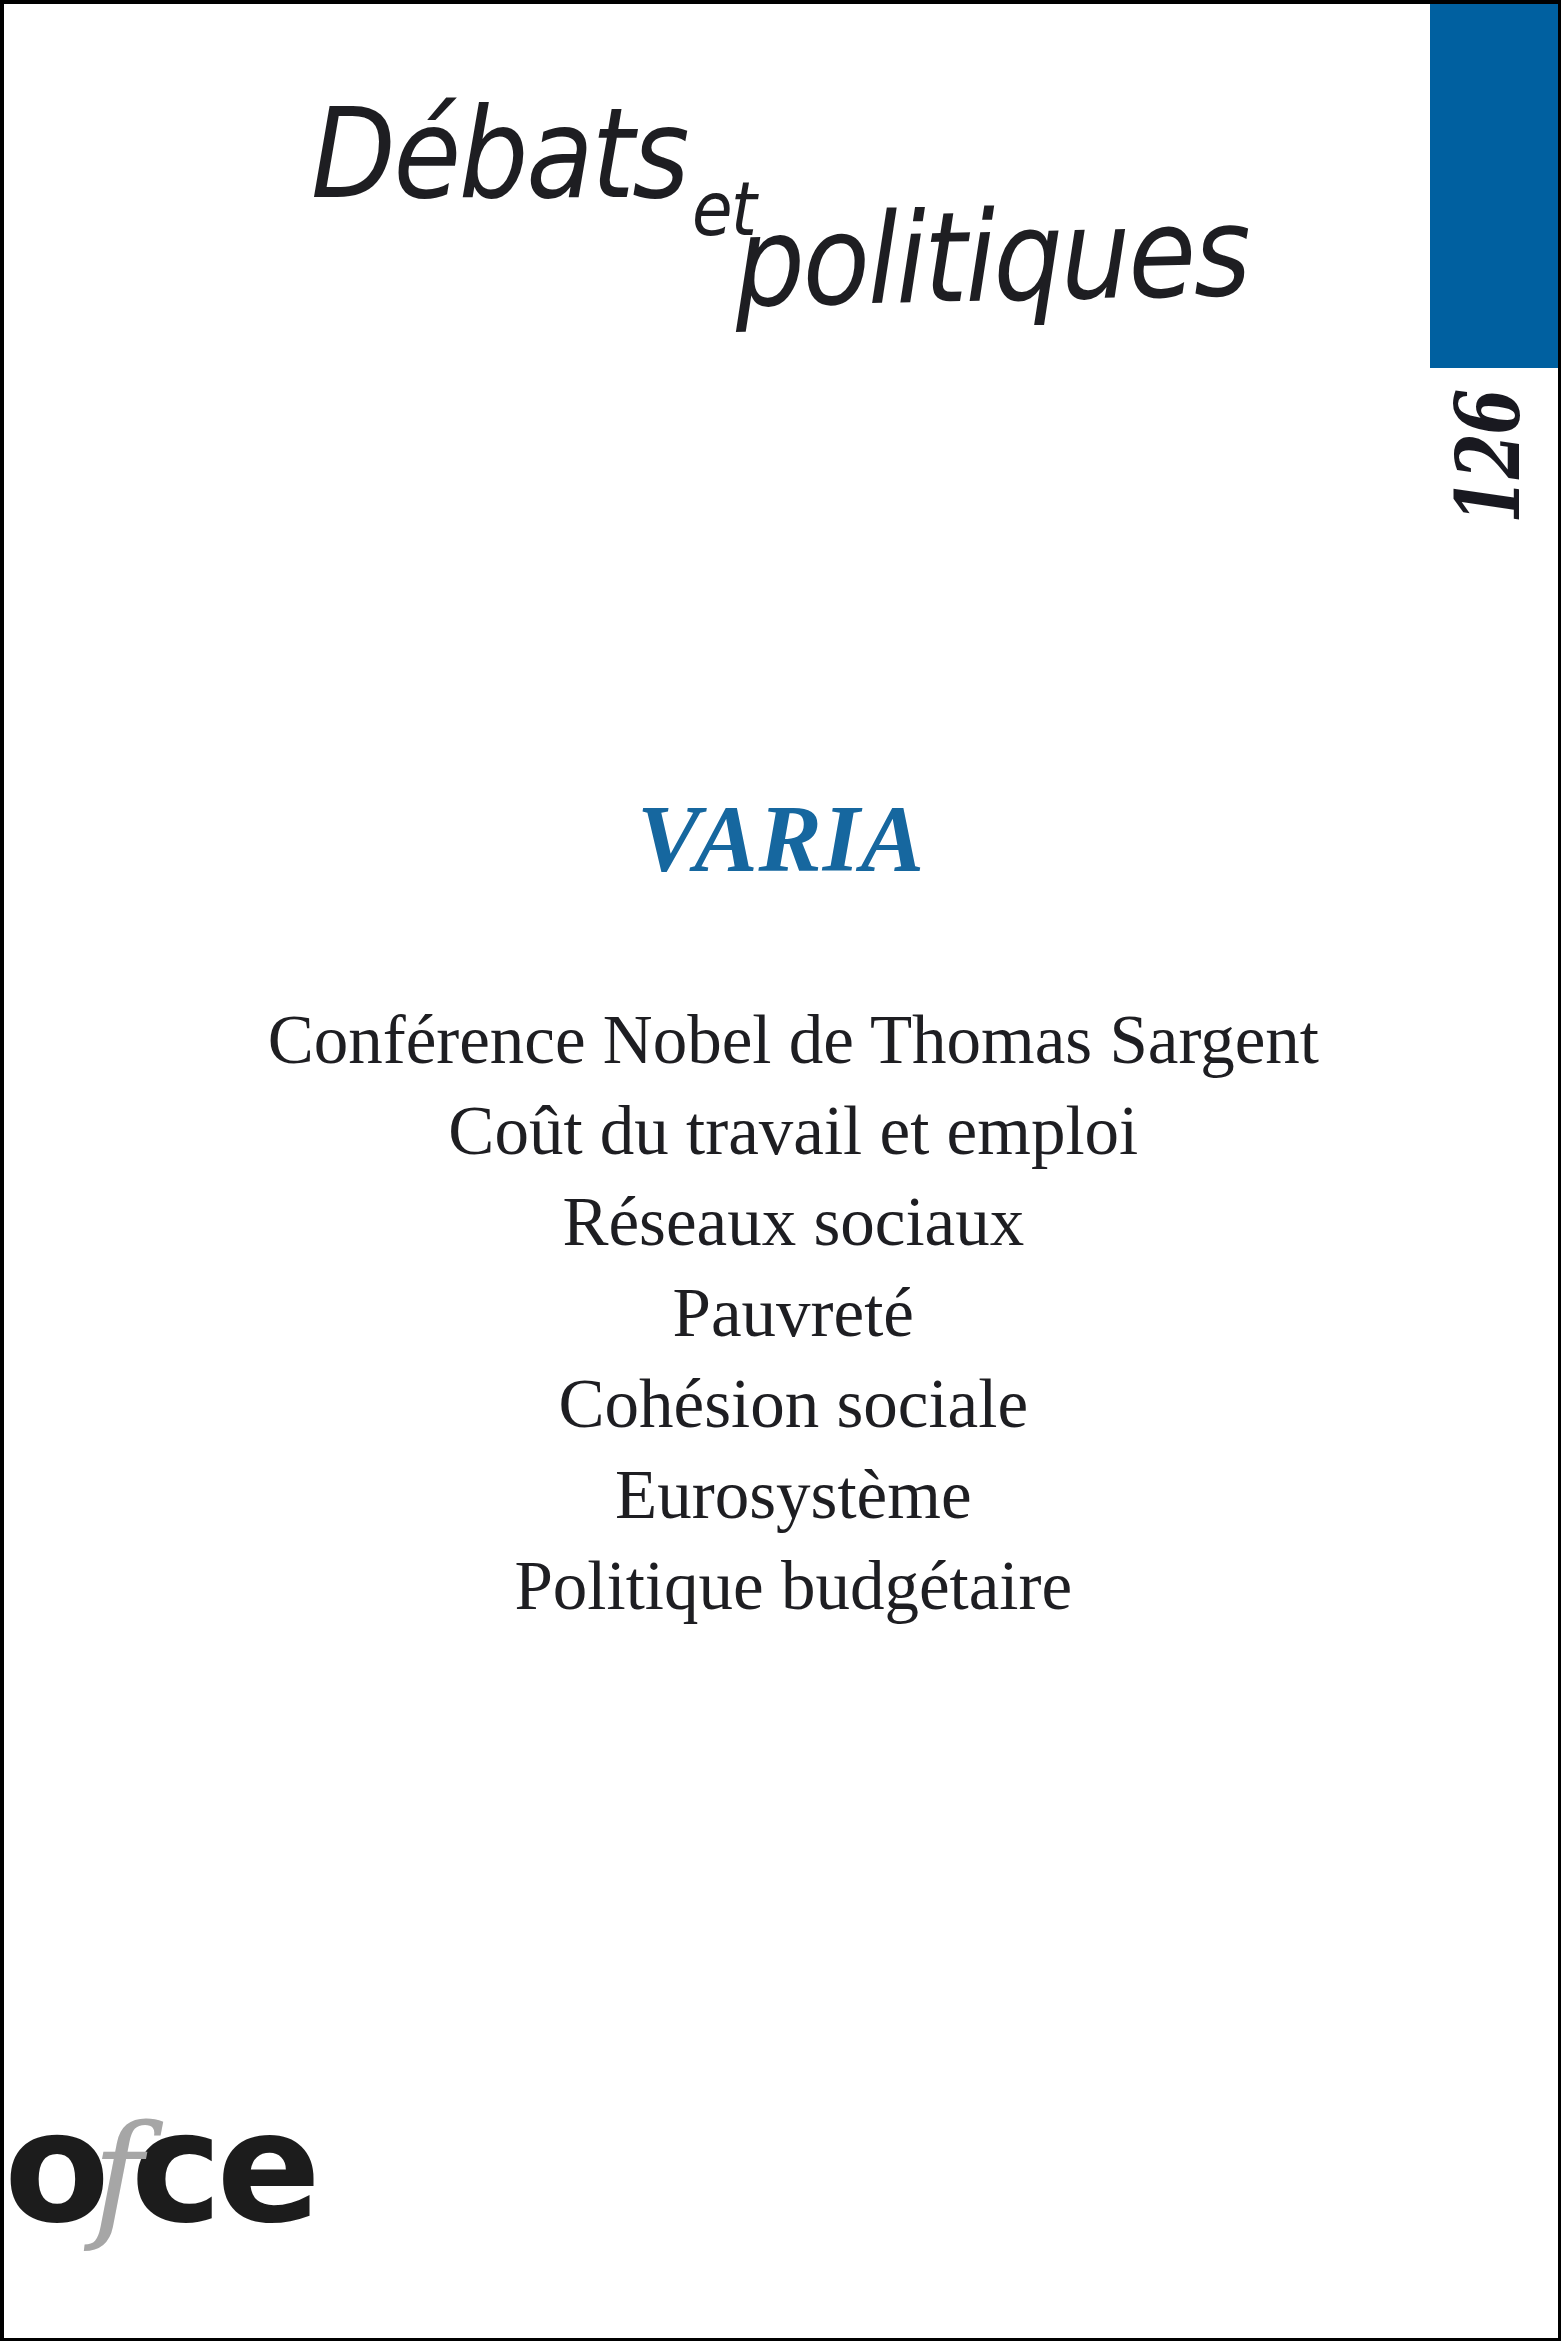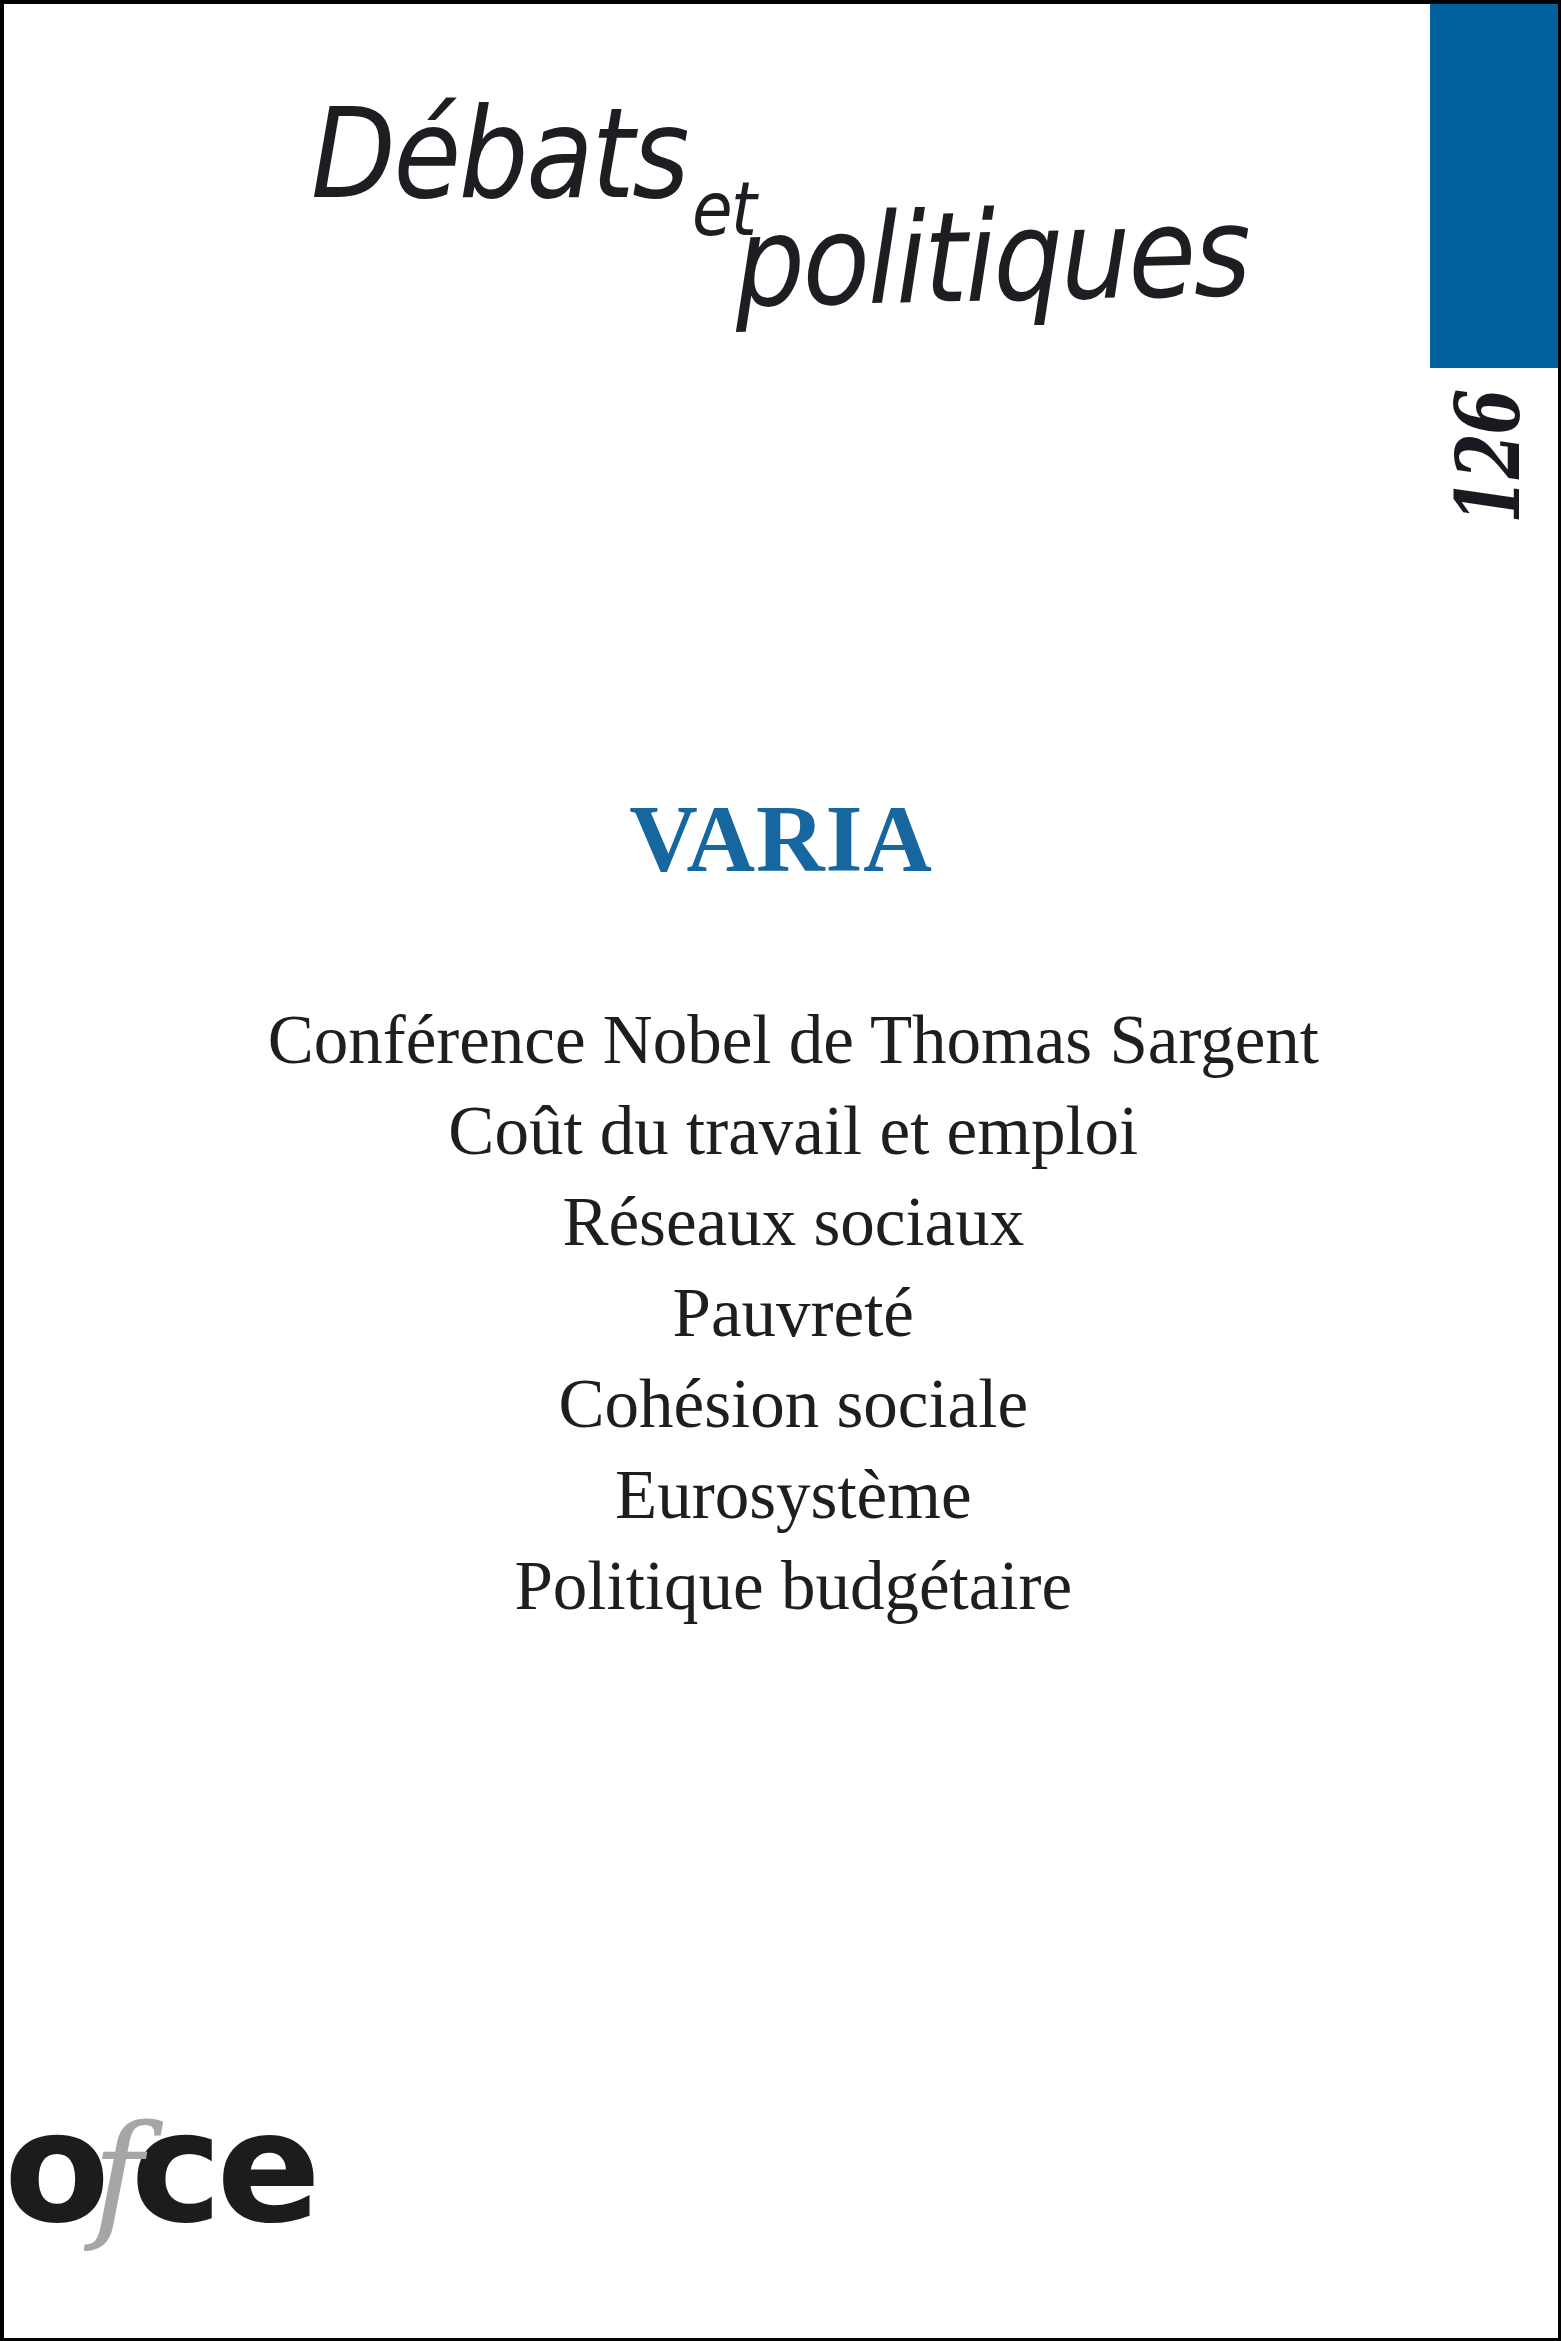--- a/index.html
+++ b/index.html
@@ -82,20 +82,21 @@
     top: 788px;
     left: 0;
     width: 100%;
     text-align: center;
     font-family: "Liberation Serif", serif;
     font-weight: bold;
     font-size: 95px;
     line-height: 1;
     color: var(--varia-blue, #16679f);
     letter-spacing: 0.9px;
+    font-style: italic;
   }
 
   
   .topics {
     position: absolute;
     top: 991px;
     left: 0;
     width: 100%;
     transform: translateX(12.3px);
     text-align: center;

